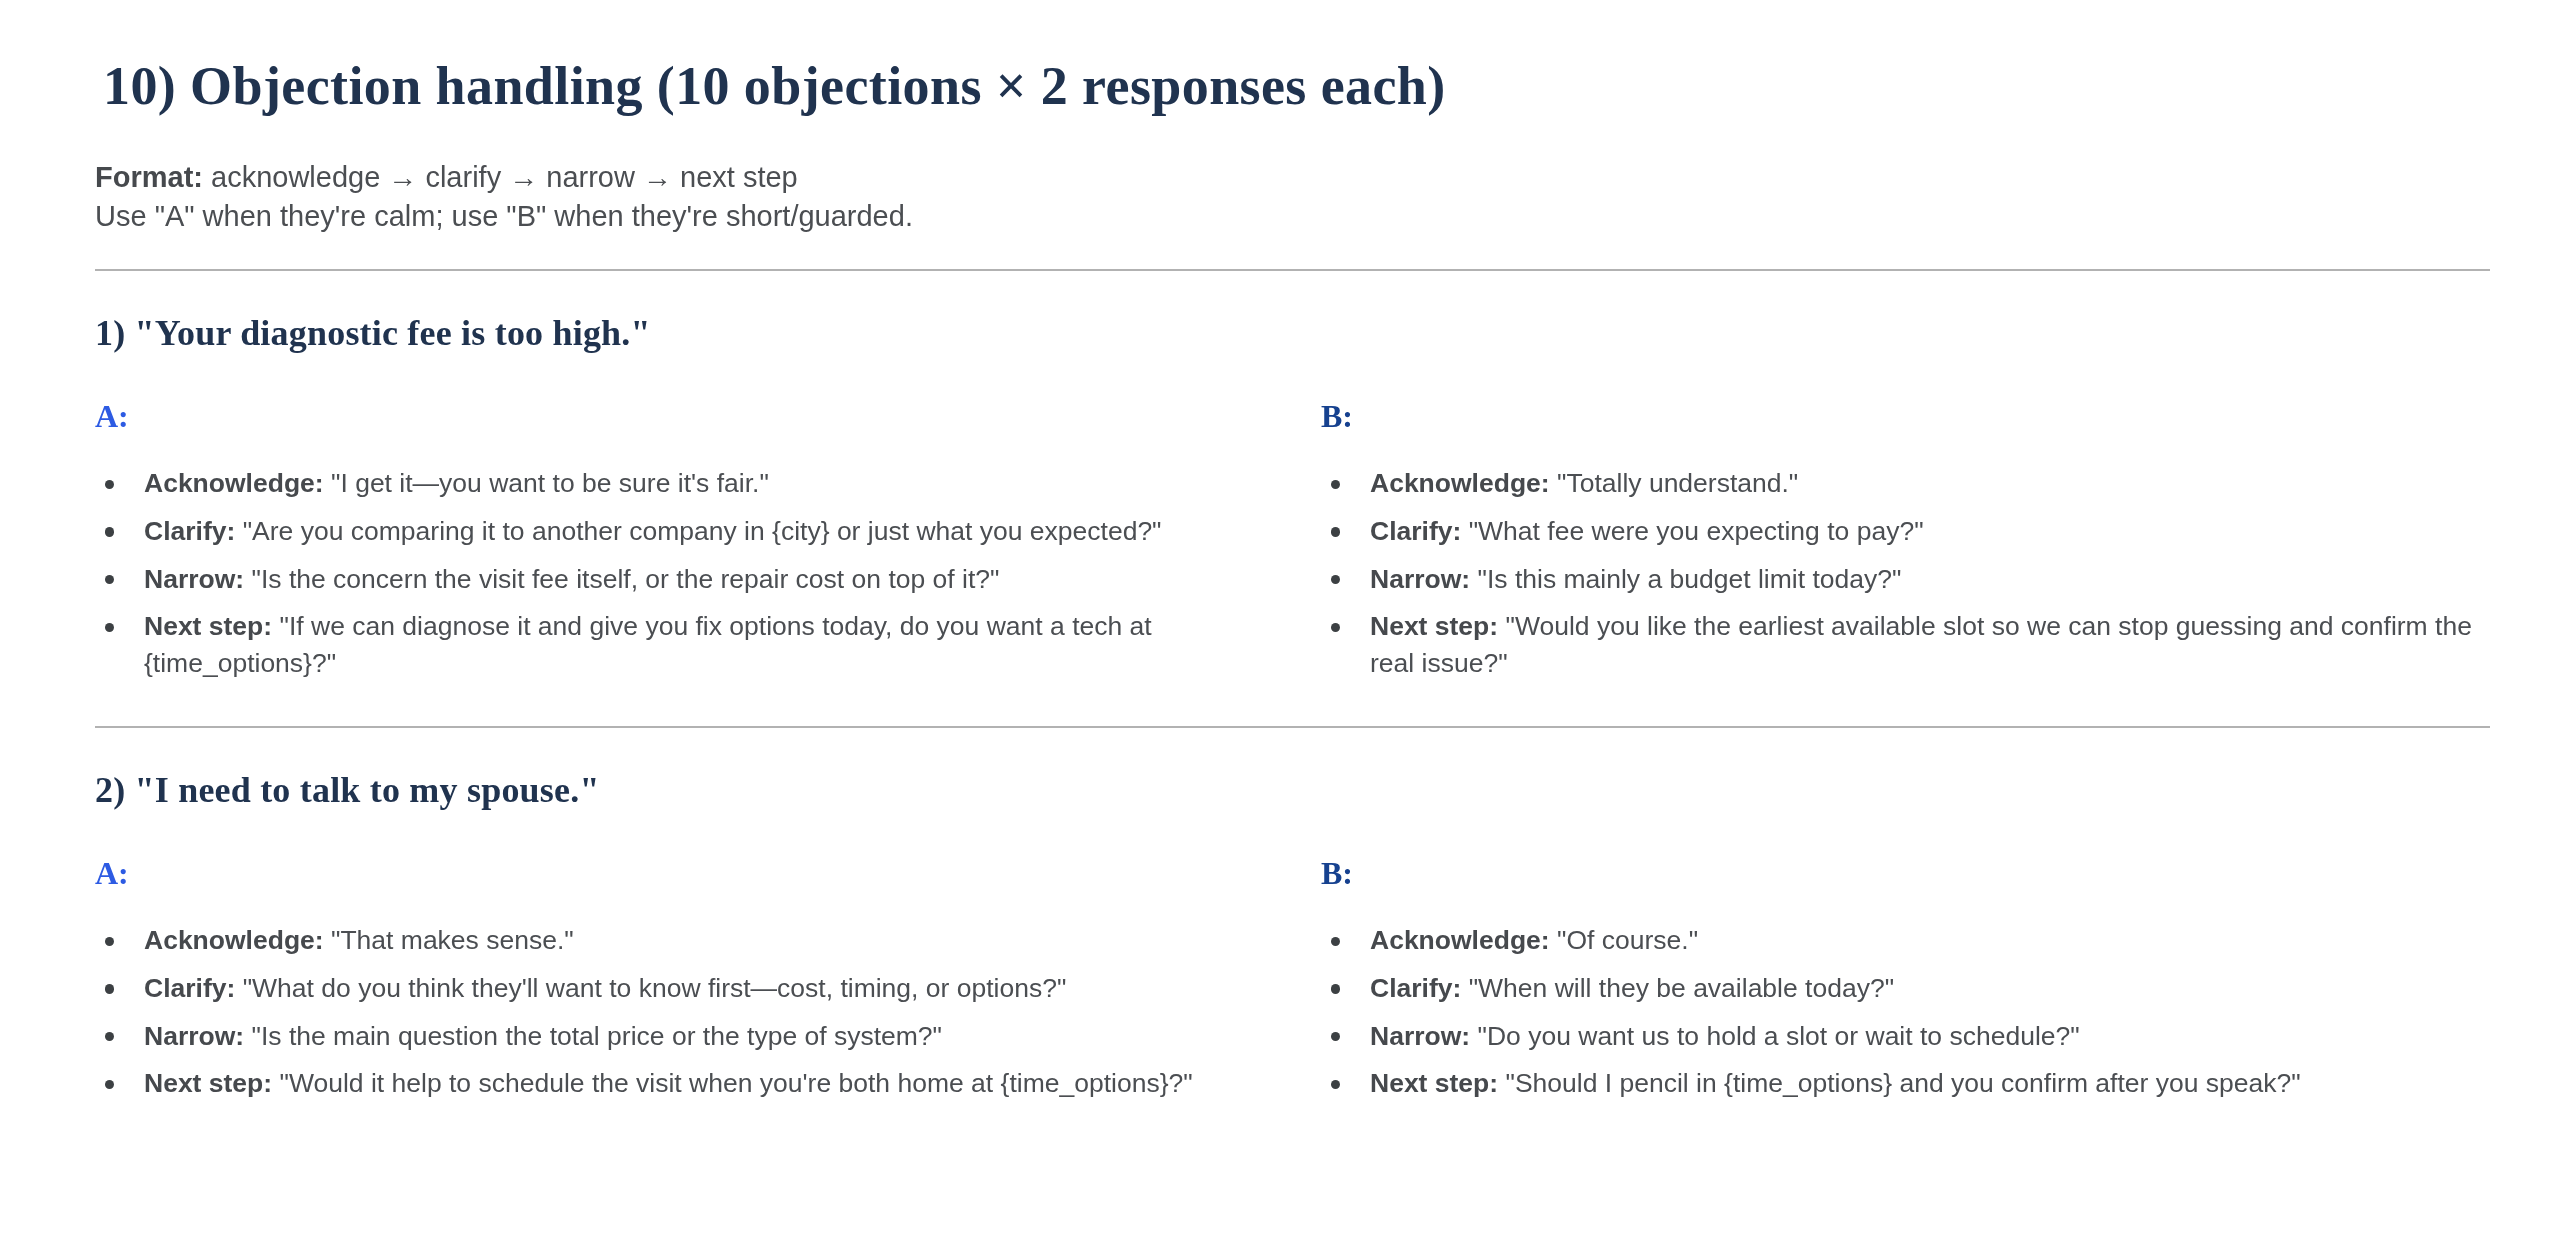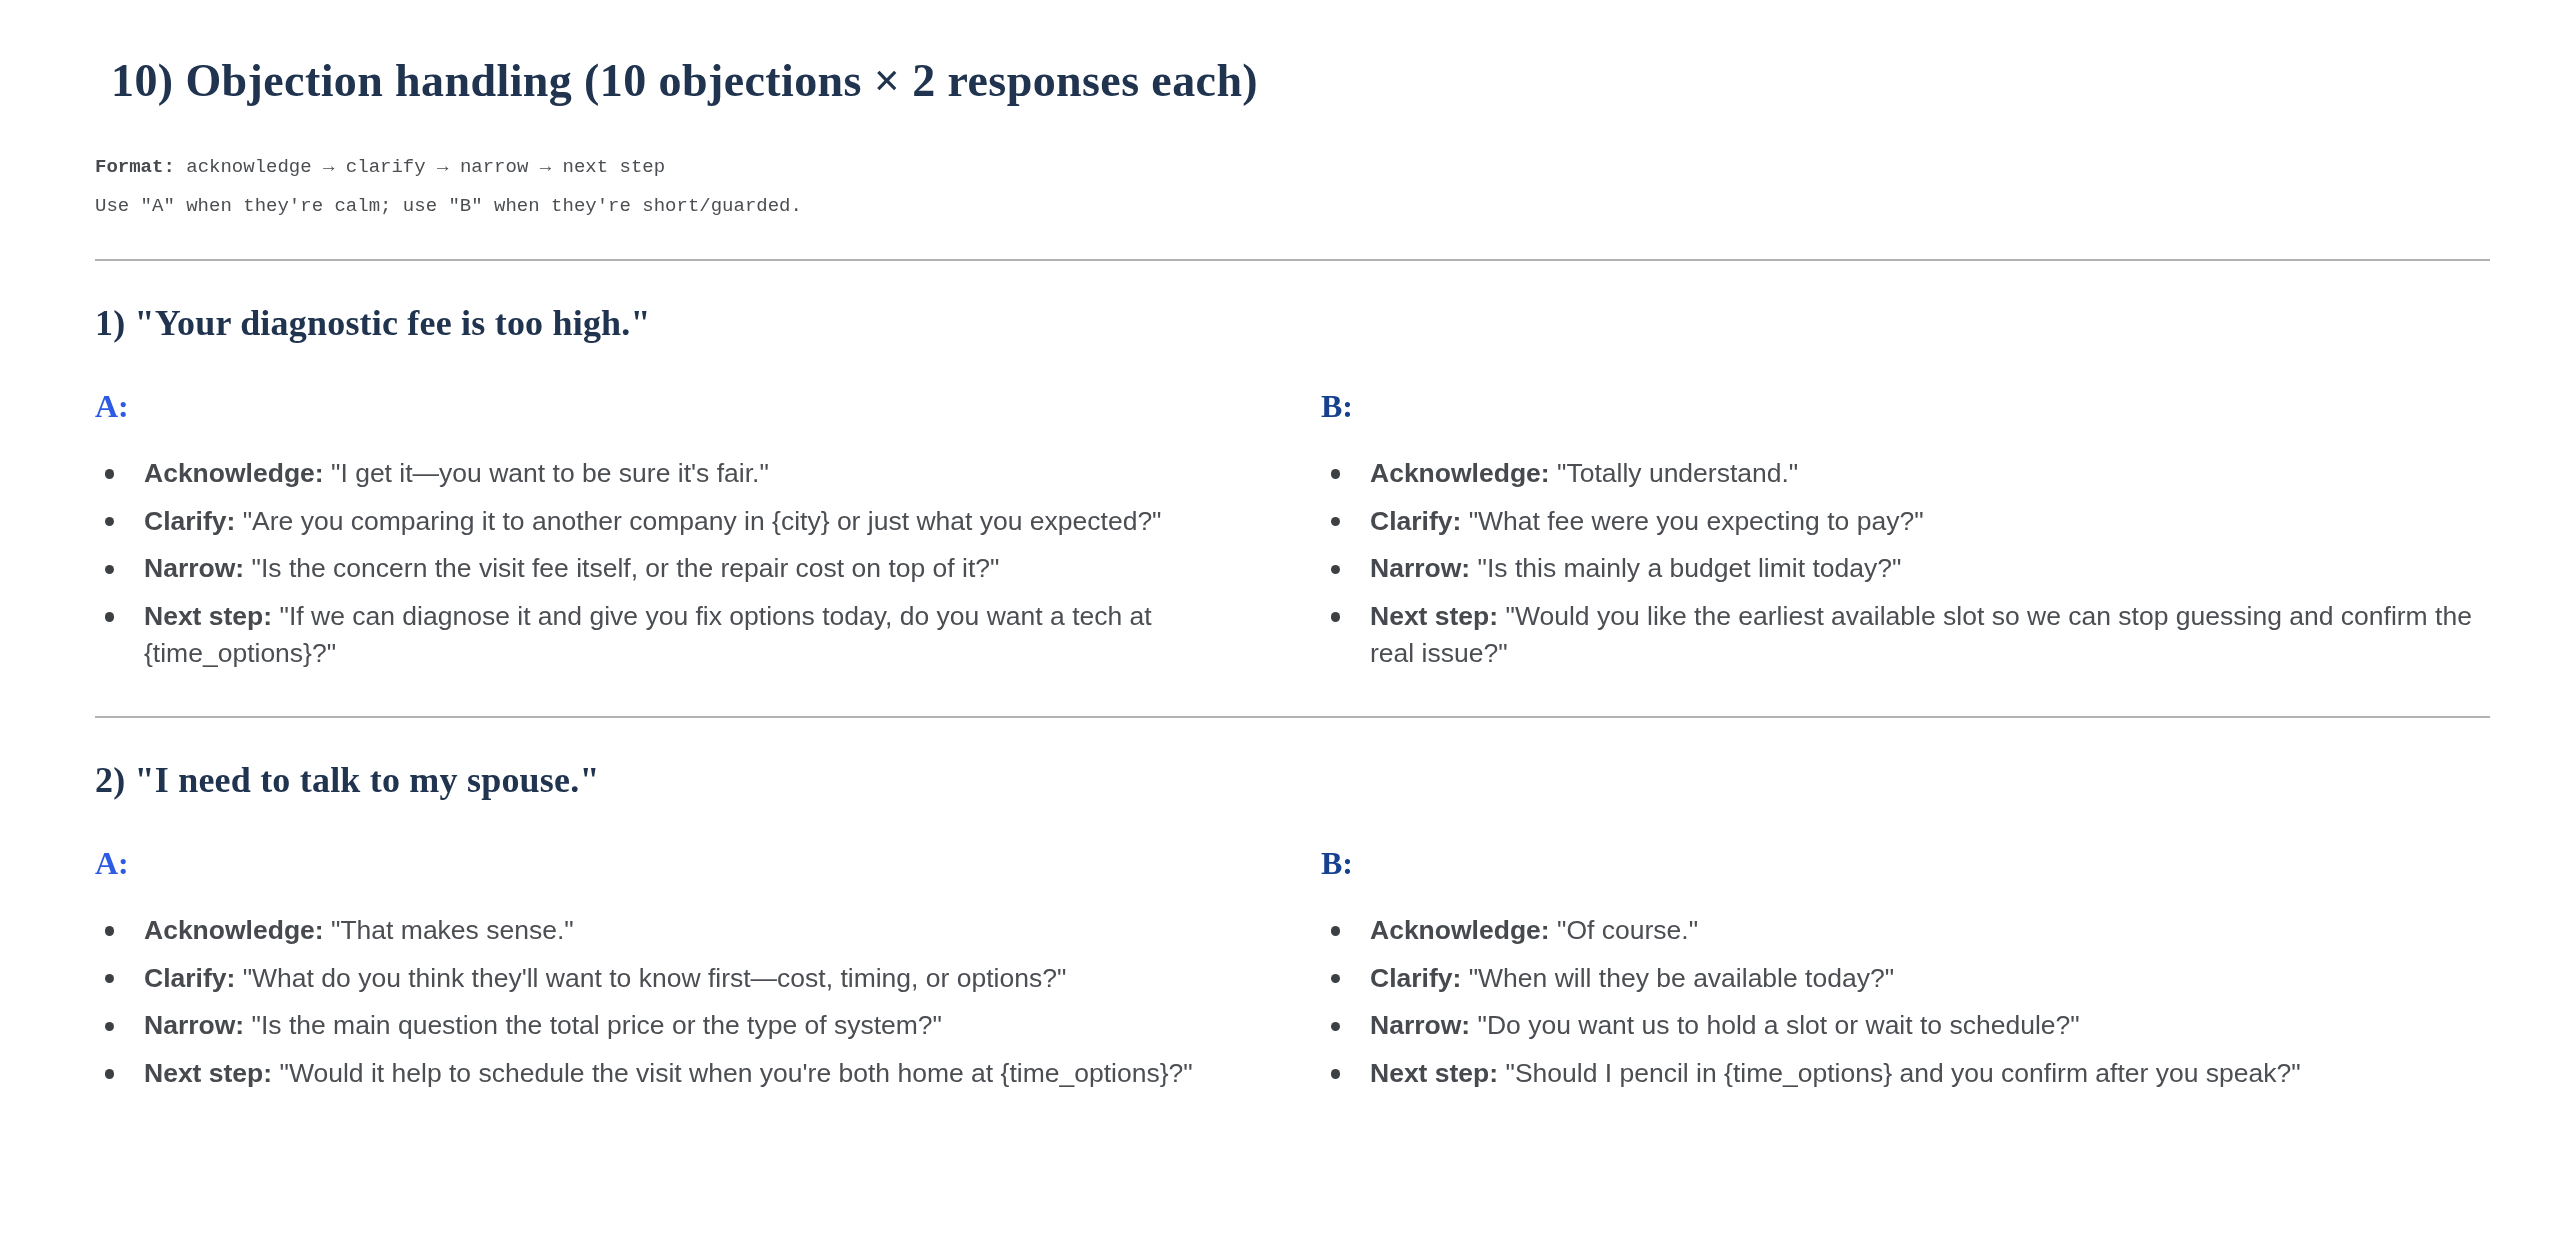--- a/index.html
+++ b/index.html
@@ -13,33 +13,32 @@
   }
   .page {
     width: 2576px;
     height: 1257px;
     padding: 24px 86px 0 95px;
     font-family: "Liberation Sans", "DejaVu Sans", sans-serif;
     color: #4b4e52;
   }
   .doc-title {
     font-family: "Liberation Serif", "DejaVu Serif", serif;
-    font-size: 46px;
+    font-size: 54px;
     line-height: 1.3;
     font-weight: 700;
     color: #20334f;
-    margin: 27px 0 0 16px;
+    margin: 27px 0 0 8px;
     letter-spacing: 0.4px;
   }
   .format-block {
     margin-top: 37px;
-    font-size: 19px;
+    font-size: 29px;
     line-height: 39px;
     color: #4b4e52;
-    font-family: Liberation Mono, monospace;
   }
   .format-block .bold { font-weight: 700; color: #46494d; }
   hr.section-divider {
     border: none;
     border-top: 2.1px solid #b2b2b2;
     margin: 33px 0 0 0;
     width: 100%;
   }
   .objection-heading {
     font-family: "Liberation Serif", "DejaVu Serif", serif;

